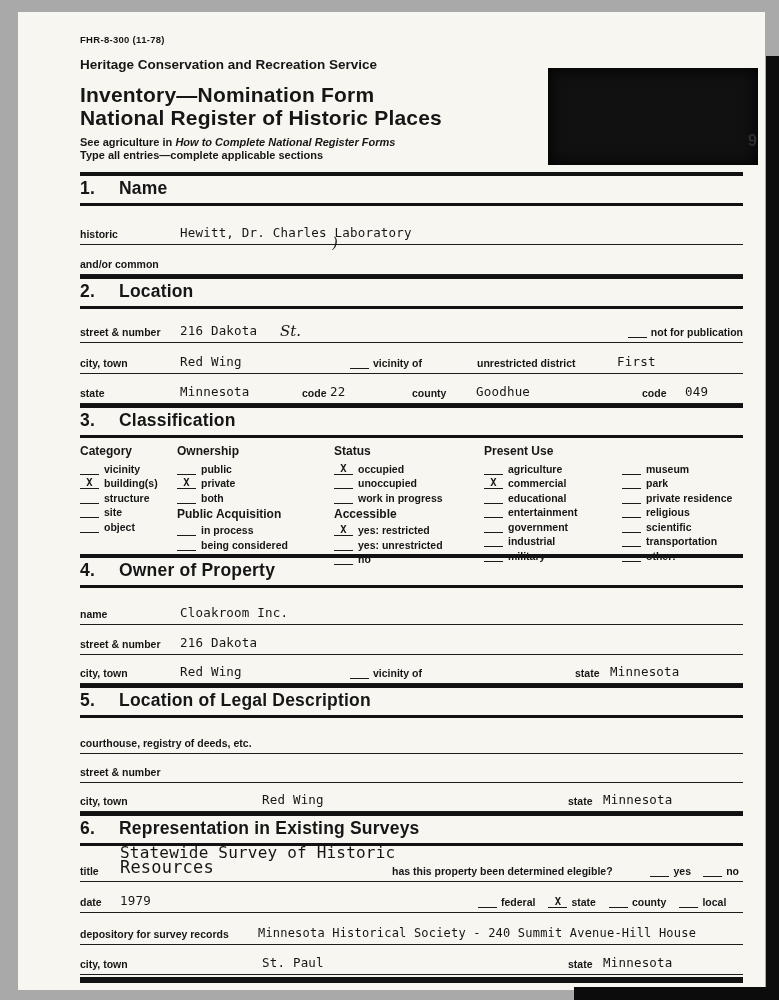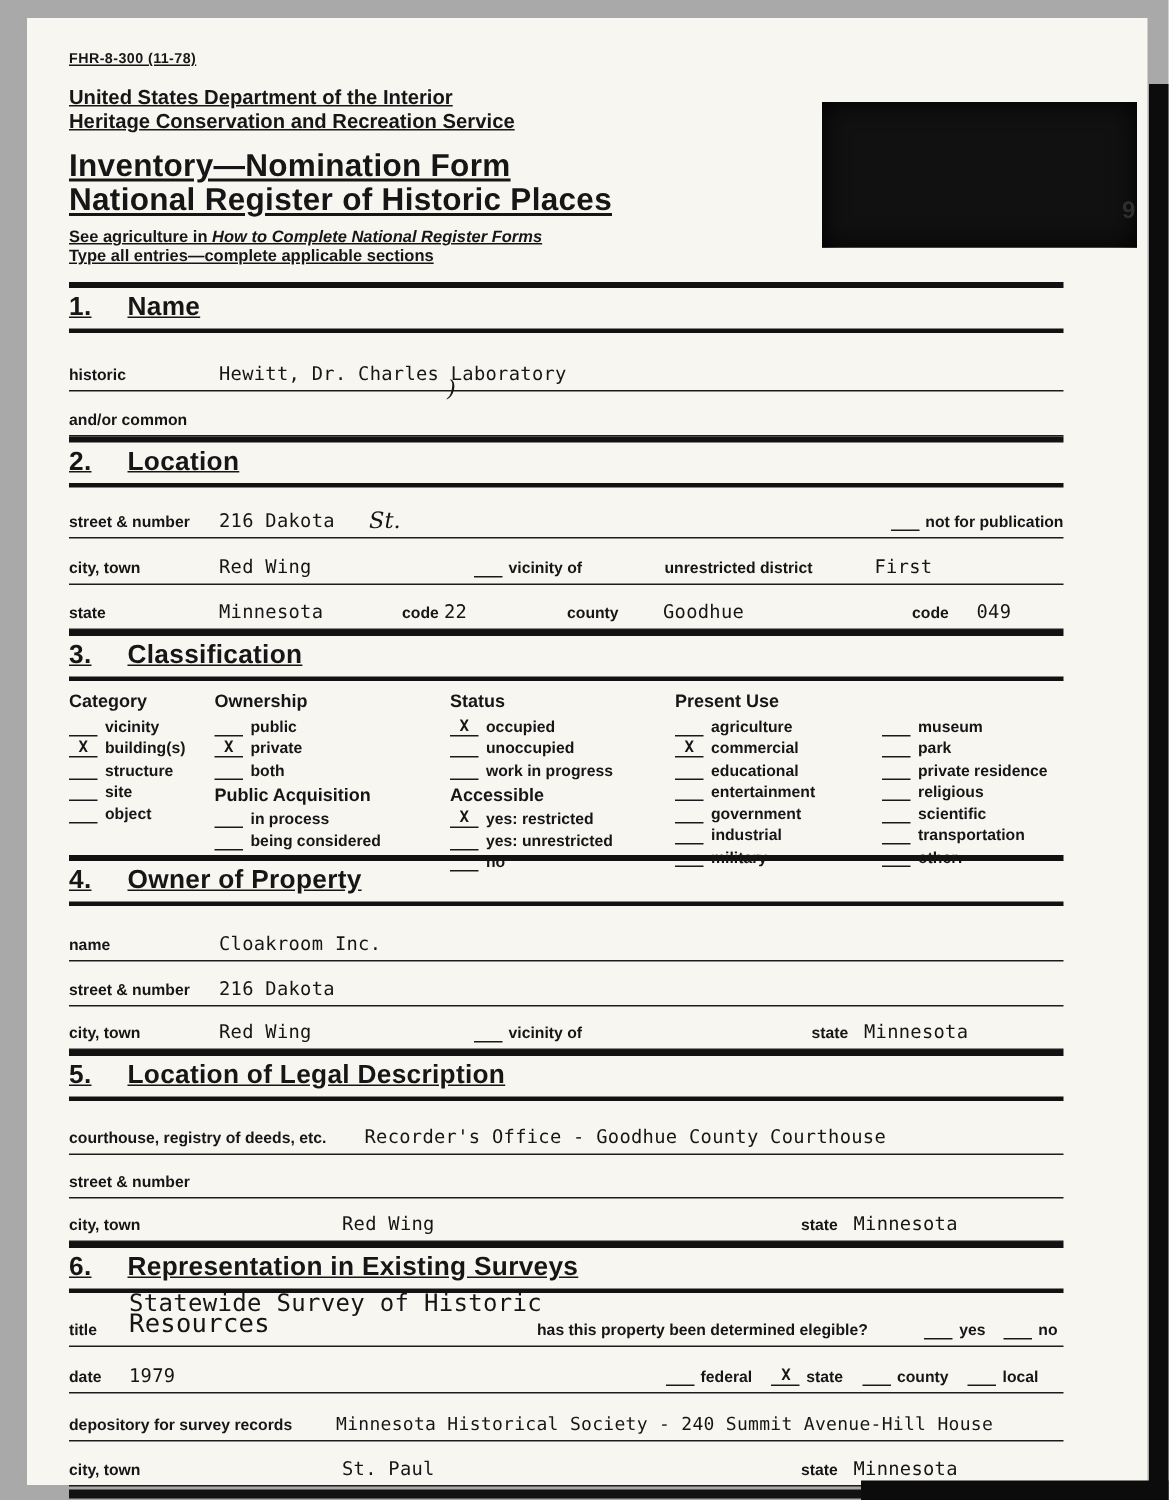--- a/index.html
+++ b/index.html
@@ -4,21 +4,21 @@
 <style>
   html,body{margin:0;padding:0;}
   body{width:779px;height:1000px;background:#a9a9a9;position:relative;overflow:hidden;
        font-family:"Liberation Sans",sans-serif;color:#161616;}
   .page{position:absolute;left:18px;top:12px;width:747px;height:978px;background:#f7f6f1;}
   .edge-strip{position:absolute;right:0;top:56px;width:13px;height:944px;background:#0c0c0c;}
   .edge-blob{position:absolute;right:0;bottom:0;width:205px;height:13px;background:#0c0c0c;}
   .stampbox{position:absolute;left:530px;top:56px;width:210px;height:97px;background:#111;
             box-shadow:inset 0 0 18px #000;}
   .stampdigit{position:absolute;left:730px;top:120px;font:700 16px "Liberation Sans",sans-serif;color:#2e2e2e;}
-  .content{margin-left:28px;width:663px;padding-top:22px;text-decoration:underline;}
+  .content{margin-left:62px;width:663px;padding-top:22px;}
 
   .formnum{font:700 9.5px "Liberation Sans",sans-serif;letter-spacing:.3px;}
   .agency{margin-top:12px;font:700 13.5px "Liberation Sans",sans-serif;line-height:16px;}
   .bigtitle{margin-top:10px;font:700 21px "Liberation Sans",sans-serif;line-height:23px;letter-spacing:.2px;}
   .instr{margin-top:7px;font:700 11px "Liberation Sans",sans-serif;line-height:13px;}
   .instr .it{font-style:italic;}
 
   .secbar{margin-top:0;border-top:4px solid #121212;border-bottom:3.5px solid #121212;
           padding:2px 0 4px;display:flex;gap:24px;align-items:baseline;}
   .secbar.first{margin-top:10px;}
@@ -44,21 +44,20 @@
 </style>
 </head>
 <body>
 
 <div class="page">
   <div class="content">
 
     <div class="formnum">FHR-8-300   (11-78)</div>
 
     <div class="agency">
-      <div>United States Department of the Interior</div>
       <div>Heritage Conservation and Recreation Service</div>
     </div>
 
     <div class="bigtitle">
       <div>Inventory—Nomination Form</div>
       <div>National Register of Historic Places</div>
     </div>
 
     <div class="instr">
       <div><span>See agriculture in </span><span class="it">How to Complete National Register Forms</span></div>
@@ -282,21 +281,20 @@
       <span class="at lbl" style="left:495px">state</span>
       <span class="at mono" style="left:530px">Minnesota</span>
     </div>
 
     <div class="secbar">
       <span class="secnum">5.</span>
       <span class="sectitle">Location of Legal Description</span>
     </div>
     <div class="frow" style="height:35px">
       <span class="at lbl" style="left:0">courthouse, registry of deeds, etc.</span>
-      <span class="at mono" style="left:197px">Recorder's Office - Goodhue County Courthouse</span>
     </div>
     <div class="frow" style="height:28px">
       <span class="at lbl" style="left:0">street &amp; number</span>
     </div>
     <div class="frow" style="height:28px">
       <span class="at lbl" style="left:0">city, town</span>
       <span class="at mono" style="left:182px">Red Wing</span>
       <span class="at lbl" style="left:488px">state</span>
       <span class="at mono" style="left:523px">Minnesota</span>
     </div>

